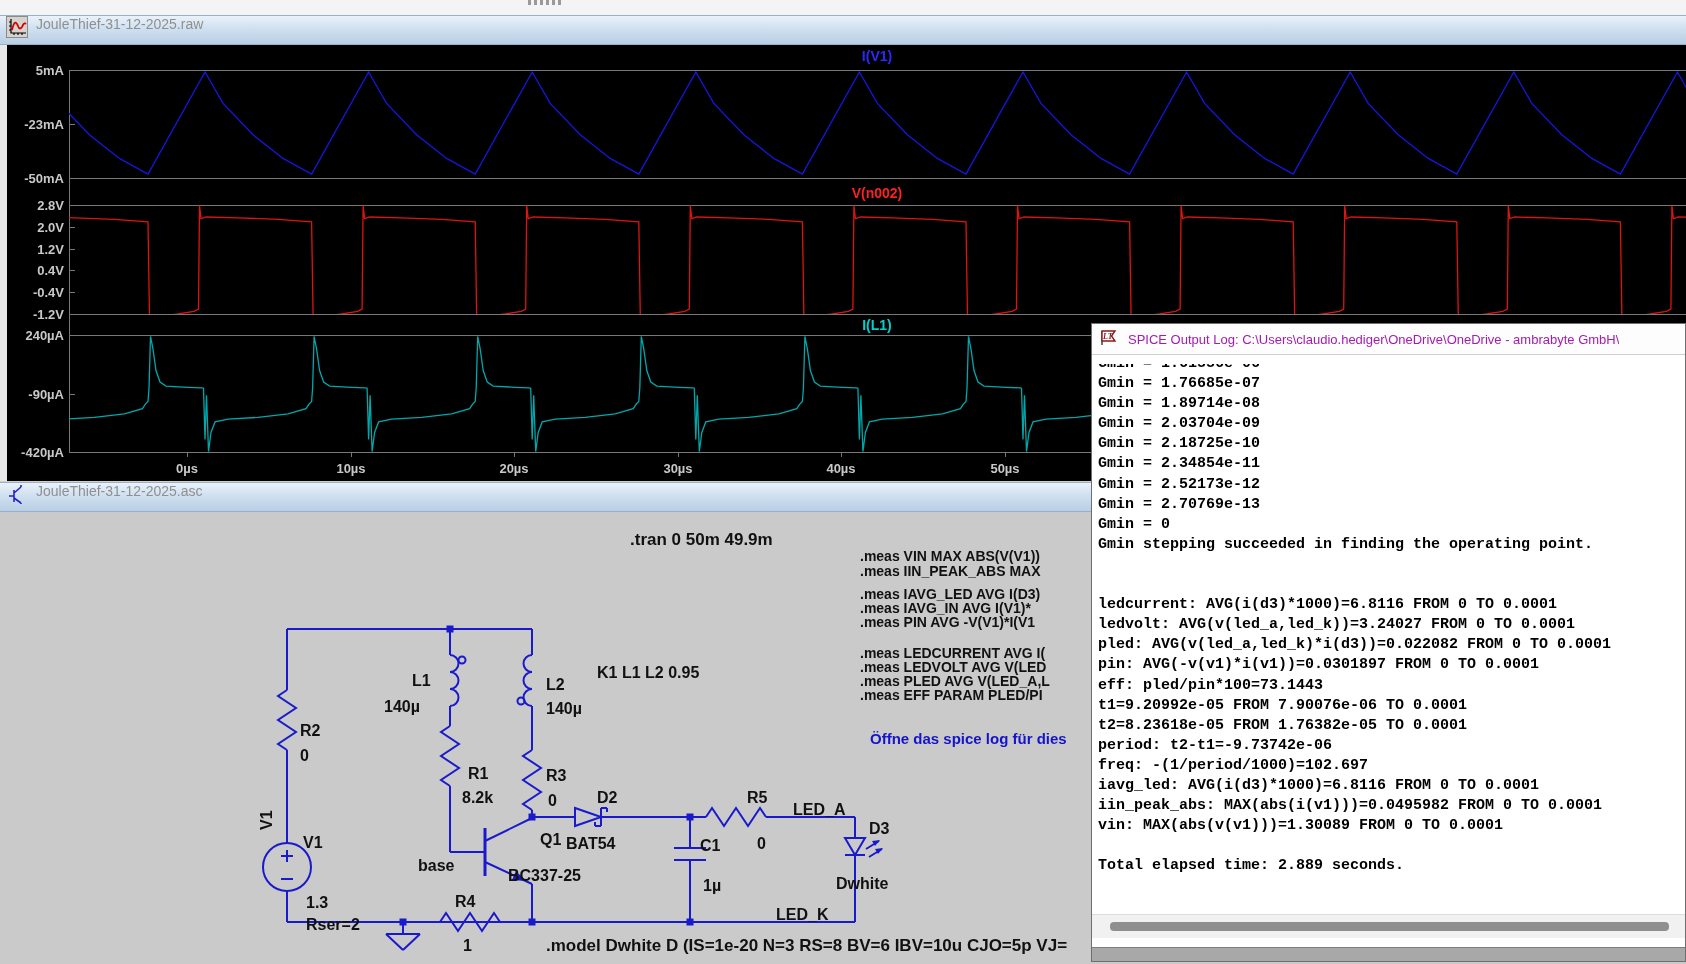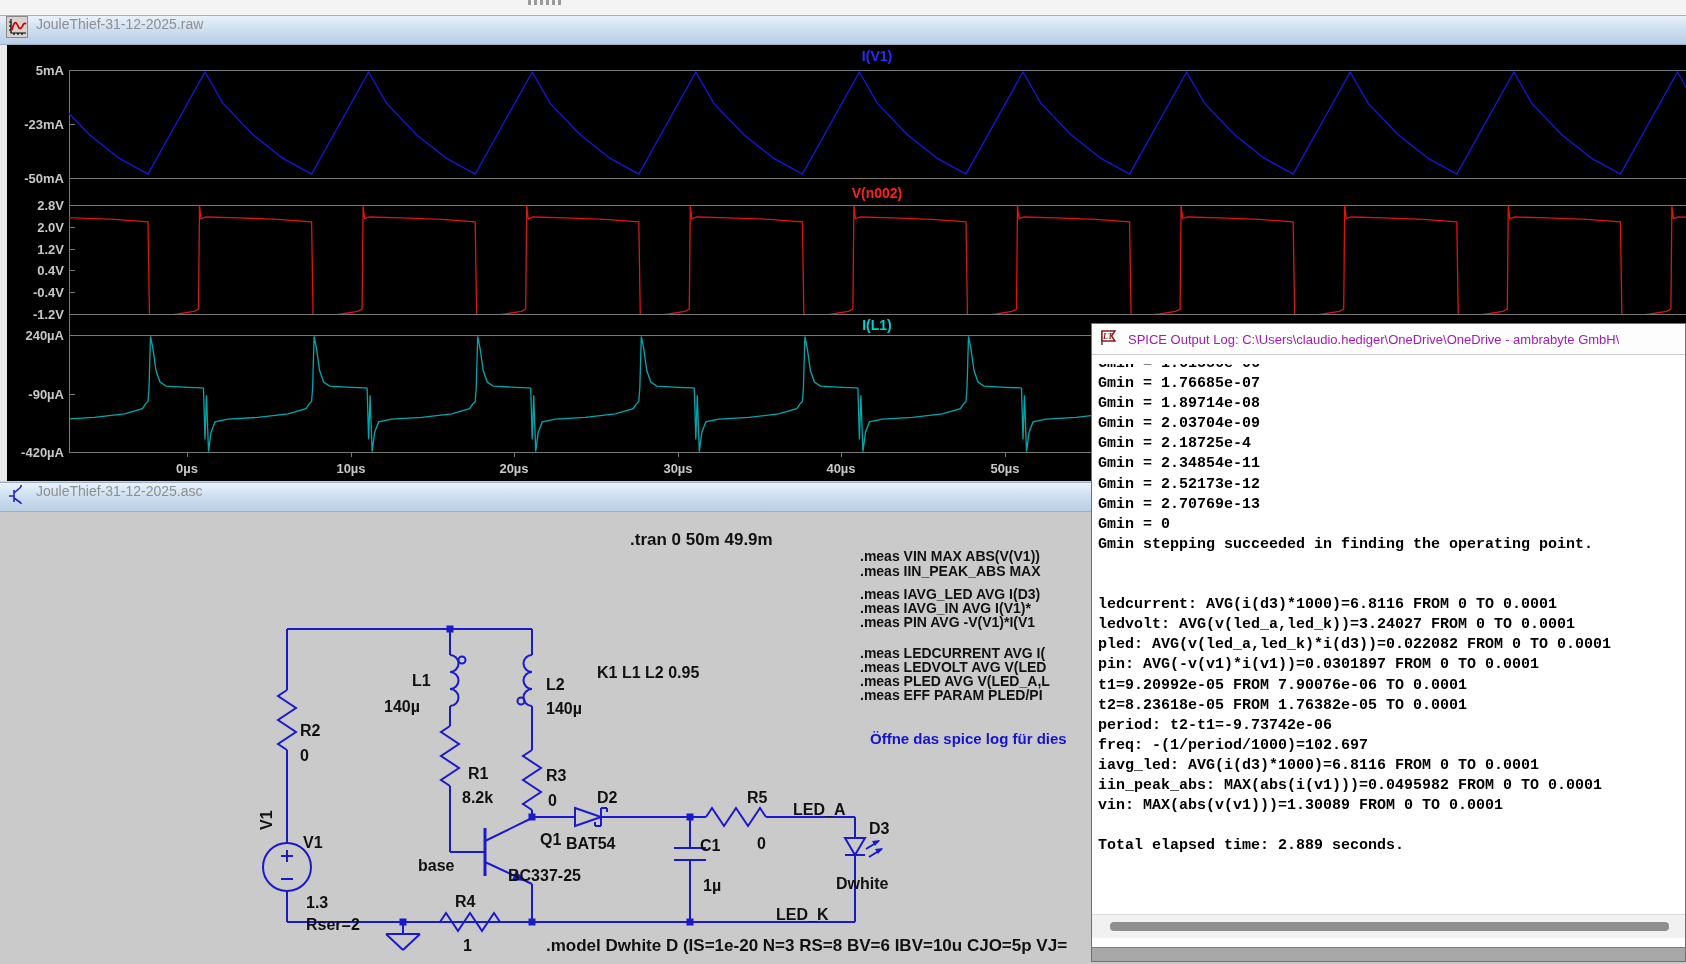--- a/index.html
+++ b/index.html
@@ -265,32 +265,33 @@
           <text x="5" y="11" font-family="Liberation Serif,serif" font-style="italic" font-weight="bold" font-size="8" fill="#8b1a1a">LT</text>
         </svg>
       </span>
       <span class="ttext">SPICE Output Log: C:\Users\claudio.hediger\OneDrive\OneDrive - ambrabyte GmbH\</span>
     </div>
     <div id="log-content">
         <div class="log-line first">Gmin = 1.61556e-06</div>
         <div class="log-line">Gmin = 1.76685e-07</div>
         <div class="log-line">Gmin = 1.89714e-08</div>
         <div class="log-line">Gmin = 2.03704e-09</div>
-        <div class="log-line">Gmin = 2.18725e-4</div>
+        <div class="log-line">Gmin = 2.18725e-10</div>
         <div class="log-line">Gmin = 2.34854e-11</div>
         <div class="log-line">Gmin = 2.52173e-12</div>
         <div class="log-line">Gmin = 2.70769e-13</div>
         <div class="log-line">Gmin = 0</div>
         <div class="log-line">Gmin stepping succeeded in finding the operating point.</div>
         <div class="log-line"> </div>
         <div class="log-line"> </div>
         <div class="log-line">ledcurrent: AVG(i(d3)*1000)=6.8116 FROM 0 TO 0.0001</div>
         <div class="log-line">ledvolt: AVG(v(led_a,led_k))=3.24027 FROM 0 TO 0.0001</div>
         <div class="log-line">pled: AVG(v(led_a,led_k)*i(d3))=0.022082 FROM 0 TO 0.0001</div>
         <div class="log-line">pin: AVG(-v(v1)*i(v1))=0.0301897 FROM 0 TO 0.0001</div>
+        <div class="log-line">eff: pled/pin*100=73.1443</div>
         <div class="log-line">t1=9.20992e-05 FROM 7.90076e-06 TO 0.0001</div>
         <div class="log-line">t2=8.23618e-05 FROM 1.76382e-05 TO 0.0001</div>
         <div class="log-line">period: t2-t1=-9.73742e-06</div>
         <div class="log-line">freq: -(1/period/1000)=102.697</div>
         <div class="log-line">iavg_led: AVG(i(d3)*1000)=6.8116 FROM 0 TO 0.0001</div>
         <div class="log-line">iin_peak_abs: MAX(abs(i(v1)))=0.0495982 FROM 0 TO 0.0001</div>
         <div class="log-line">vin: MAX(abs(v(v1)))=1.30089 FROM 0 TO 0.0001</div>
         <div class="log-line"> </div>
         <div class="log-line">Total elapsed time: 2.889 seconds.</div>
       </div>

